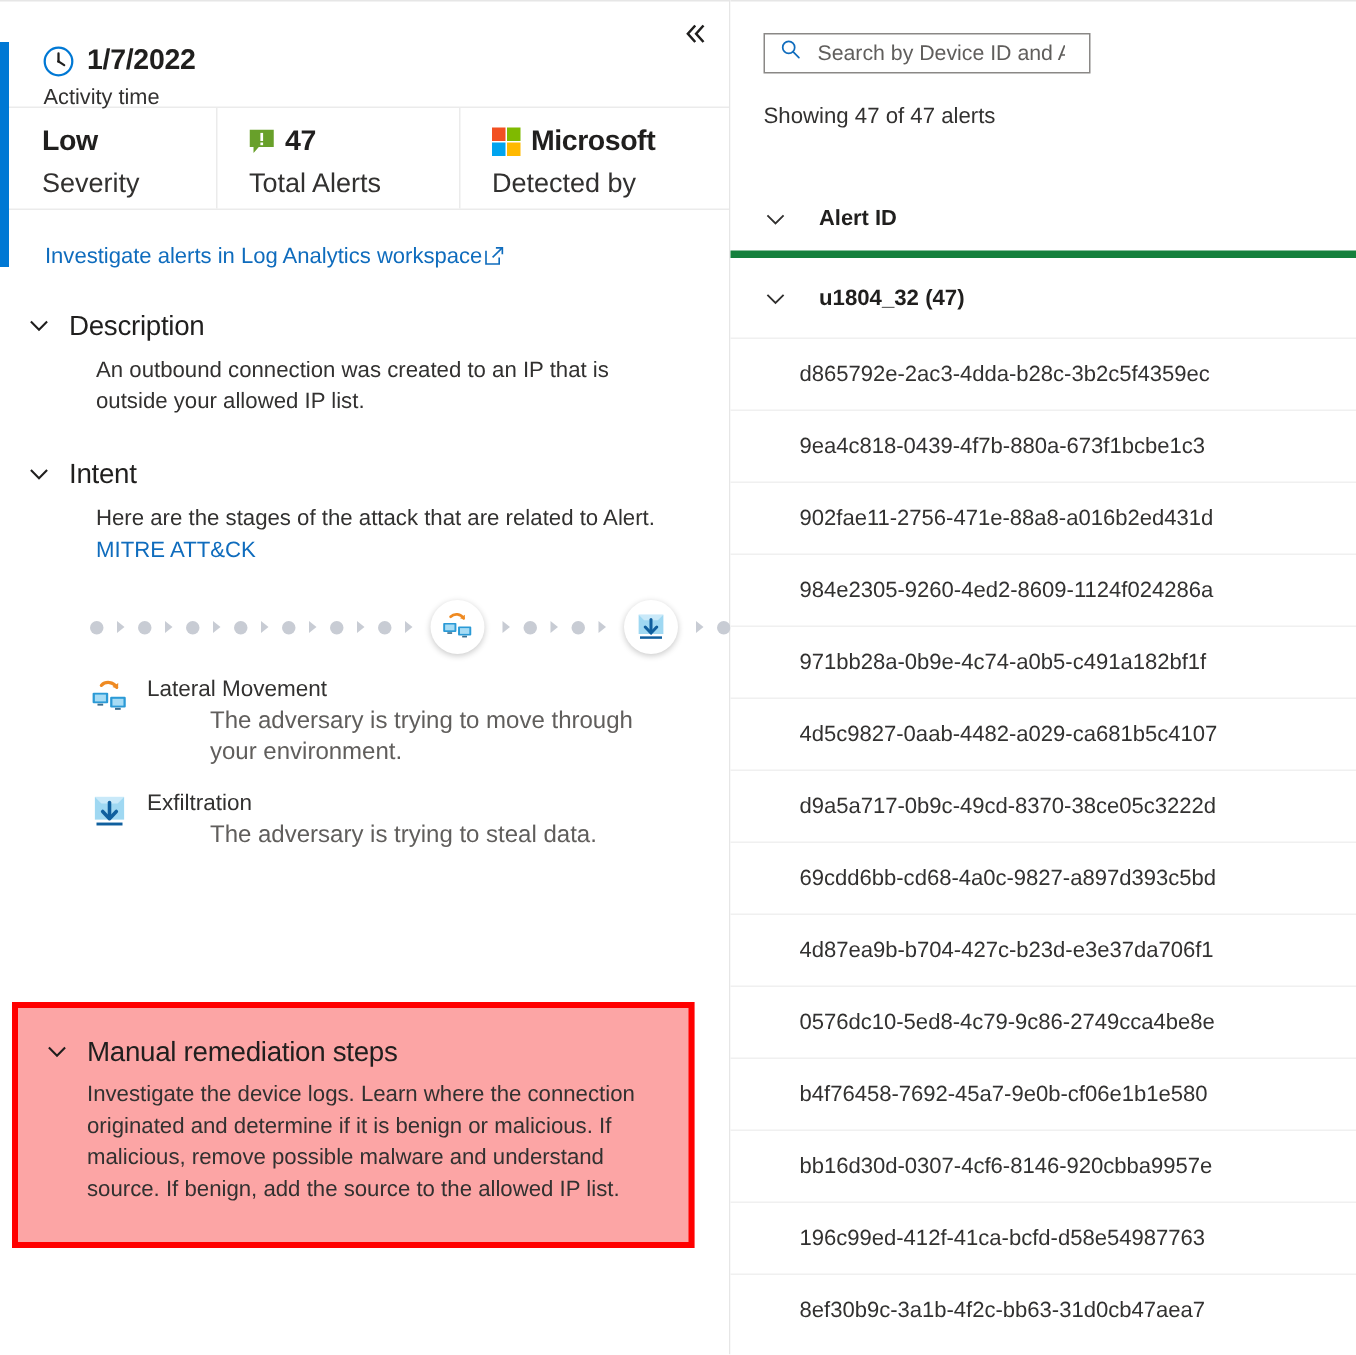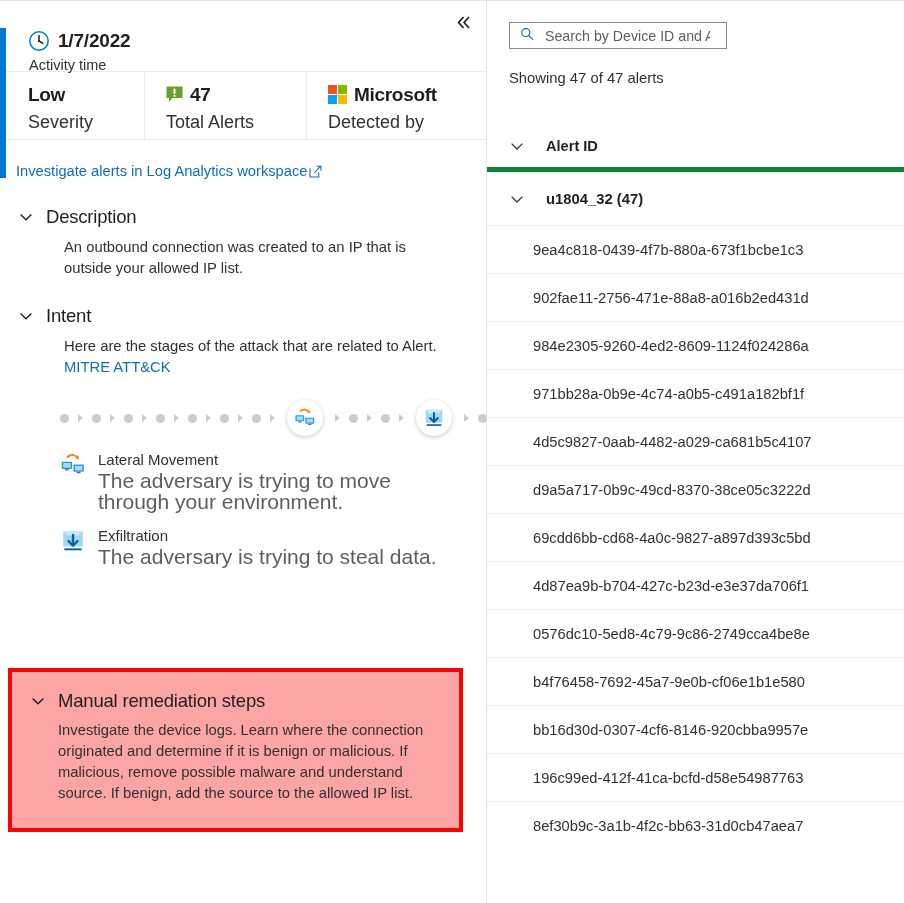--- a/index.html
+++ b/index.html
@@ -79,21 +79,21 @@
   }
   .stat-label { font-size: 18px; color: #323130; margin-top: 5px; }
 
   .alert-badge {
     width: 17px; height: 17px; position: relative; display:block;
   }
   .ms-logo { width: 19px; height: 19px; display: grid;
     grid-template-columns: 9px 9px; grid-template-rows: 9px 9px; gap: 1px; }
   .ms-q { width: 9px; height: 9px; }
 
-  .link-row { padding: 22px 0 0 16px; }
+  .link-row { padding: 22px 0 0 30px; }
   .ext-link {
     color: #0f6cbd; font-size: 14.7px; text-decoration: none;
     display: inline-flex; align-items: baseline; gap: 2px;
   }
   .ext-icon { display:inline-block; width: 13px; height: 13px; position: relative; top: 2px;}
 
   .section { padding-left: 18px; padding-right: 30px; }
   .section-head {
     display: flex; align-items: center; gap: 12px;
     margin-top: 26px;
@@ -142,21 +142,21 @@
   }
   .chain-node svg { width: 22px; height: 22px; }
 
   .intent-item {
     display: flex; gap: 12px;
     margin-left: 42px;
     margin-top: 14px;
   }
   .intent-icon { width: 26px; height: 26px; flex: none; margin-top: 2px; }
   .intent-name { font-size: 15px; color: #323130; line-height: 20px; }
-  .intent-desc { font-size: 21px; color: #605e5c; line-height: 21px; max-width: 340px; }
+  .intent-desc { font-size: 16px; color: #605e5c; line-height: 21px; max-width: 340px; margin-left: 42px; }
 
   .highlight-box {
     position: absolute;
     left: 8px; top: 668px;
     width: 455px; height: 164px;
     border: 4px solid #ff0000;
     box-sizing: border-box;
     background: #fca5a5;
   }
   .highlight-box .section-head { margin-top: 18px; margin-left: 18px; }
@@ -455,20 +455,23 @@
       <span class="chev">
         <svg viewBox="0 0 16 16" width="16" height="16">
           <path d="M2.6 5.6 L8 11 L13.4 5.6" fill="none" stroke="#323130" stroke-width="1.25"></path>
         </svg>
       </span>
       <span class="group-label">u1804_32 (47)</span>
     </div>
 
     <div id="alert-rows">
         <div class="alert-row">
+          <span class="alert-row-id">d865792e-2ac3-4dda-b28c-3b2c5f4359ec</span>
+        </div>
+        <div class="alert-row">
           <span class="alert-row-id">9ea4c818-0439-4f7b-880a-673f1bcbe1c3</span>
         </div>
         <div class="alert-row">
           <span class="alert-row-id">902fae11-2756-471e-88a8-a016b2ed431d</span>
         </div>
         <div class="alert-row">
           <span class="alert-row-id">984e2305-9260-4ed2-8609-1124f024286a</span>
         </div>
         <div class="alert-row">
           <span class="alert-row-id">971bb28a-0b9e-4c74-a0b5-c491a182bf1f</span>

